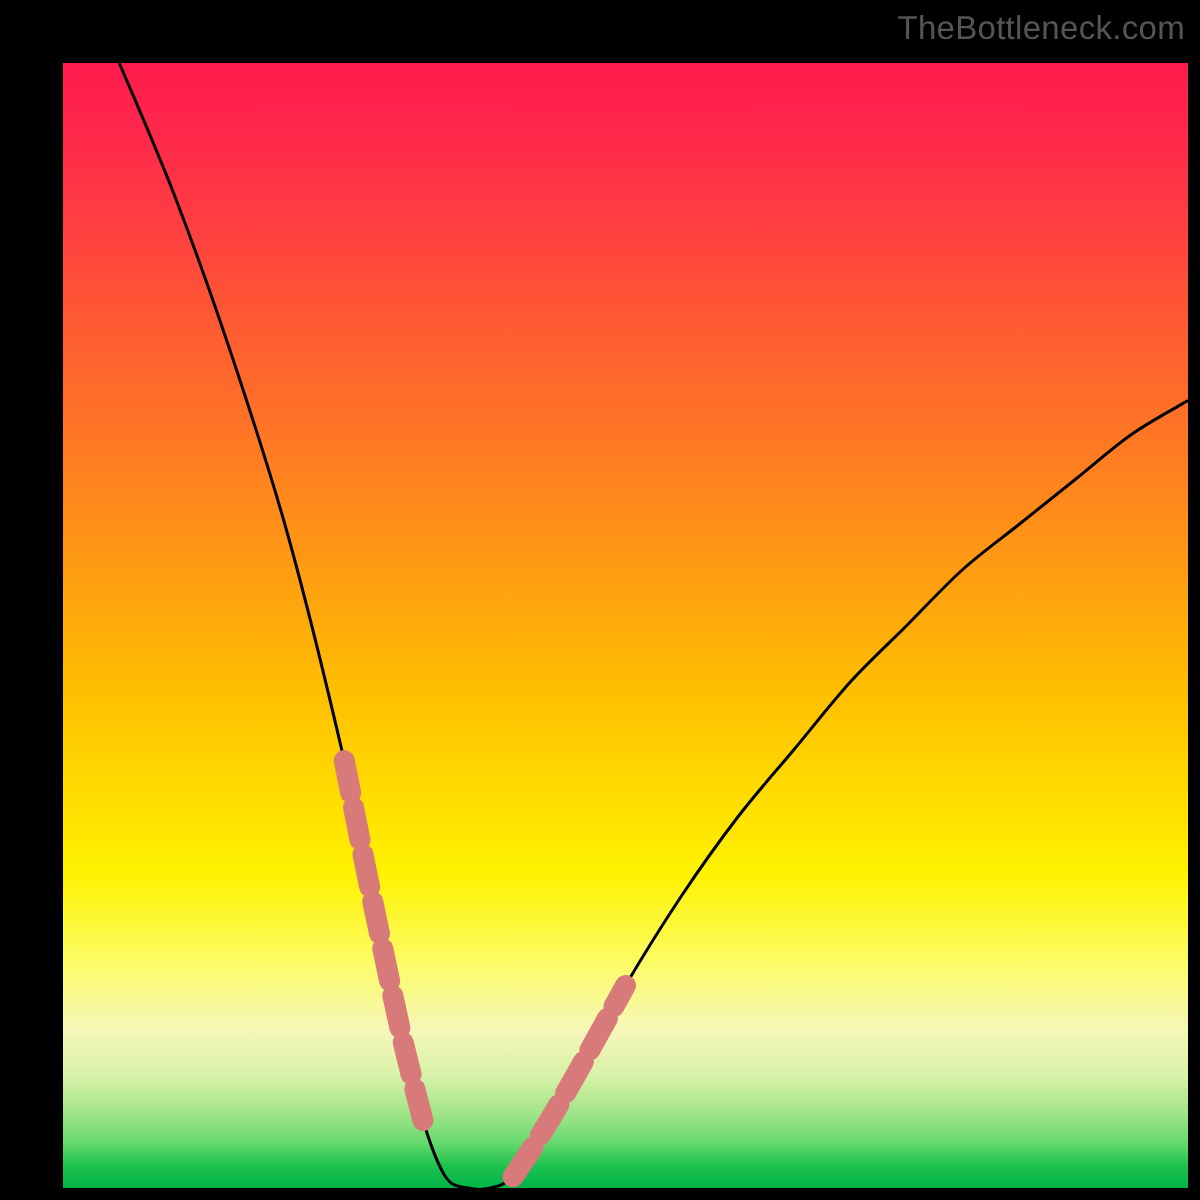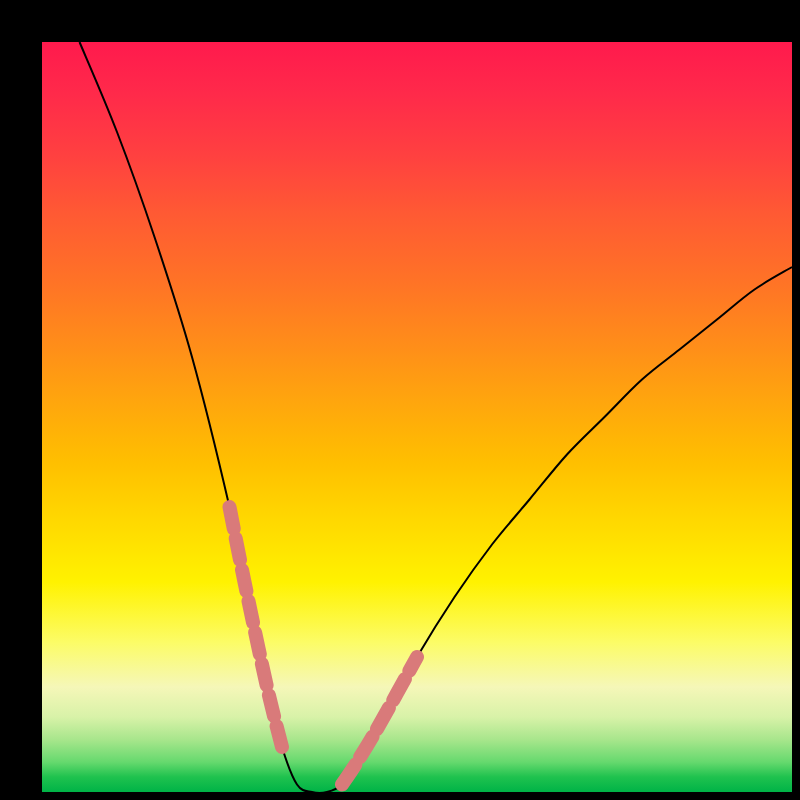--- a/index.html
+++ b/index.html
@@ -62,20 +62,21 @@
     width: 750px;
     height: 750px;
     overflow: visible;
   }
 </style>
 </head>
 <body>
 
 <div class="frame">
 
+  <div class="watermark">TheBottleneck.com</div>
 
   <div class="plot-area">
     <svg class="curve" viewBox="0 0 750 750" preserveAspectRatio="none">
 
       <path d="M 37.5 0.0 C 43.8 15.0, 62.5 57.5, 75.0 90.0 C 87.5 122.5, 100.0 157.5, 112.5 195.0 C 125.0 232.5, 137.5 270.0, 150.0 315.0 C 162.5 360.0, 178.8 427.5, 187.5 465.0 C 196.3 502.5, 196.3 510.0, 202.5 540.0 C 208.8 570.0, 218.8 617.5, 225.0 645.0 C 231.3 672.5, 235.0 688.8, 240.0 705.0 C 245.0 721.3, 250.0 735.0, 255.0 742.5 C 260.0 750.0, 265.0 748.8, 270.0 750.0 C 275.0 751.3, 280.0 751.3, 285.0 750.0 C 290.0 748.8, 295.0 747.5, 300.0 742.5 C 305.0 737.5, 308.8 730.0, 315.0 720.0 C 321.3 710.0, 327.5 700.0, 337.5 682.5 C 347.5 665.0, 362.5 636.3, 375.0 615.0 C 387.5 593.8, 400.0 573.8, 412.5 555.0 C 425.0 536.3, 437.5 518.8, 450.0 502.5 C 462.5 486.3, 475.0 472.5, 487.5 457.5 C 500.0 442.5, 512.5 426.3, 525.0 412.5 C 537.5 398.8, 550.0 387.5, 562.5 375.0 C 575.0 362.5, 587.5 348.7, 600.0 337.5 C 612.5 326.2, 625.0 317.5, 637.5 307.5 C 650.0 297.5, 662.5 287.5, 675.0 277.5 C 687.5 267.5, 700.0 256.2, 712.5 247.5 C 725.0 238.7, 743.8 228.8, 750.0 225.0" fill="none" stroke="#000" stroke-width="2"></path>
 
       <path d="M 187.5 465.0 C 190.0 477.5, 196.3 510.0, 202.5 540.0 C 208.8 570.0, 218.8 617.5, 225.0 645.0 C 231.3 672.5, 237.5 695.0, 240.0 705.0" fill="none" stroke="#d97a7a" stroke-width="14" stroke-linecap="round" stroke-dasharray="22 10"></path>
       <path d="M 300.0 742.5 C 302.5 738.8, 308.8 730.0, 315.0 720.0 C 321.3 710.0, 327.5 700.0, 337.5 682.5 C 347.5 665.0, 368.8 626.3, 375.0 615.0" fill="none" stroke="#d97a7a" stroke-width="14" stroke-linecap="round" stroke-dasharray="24 9"></path>
     </svg>
   </div>

